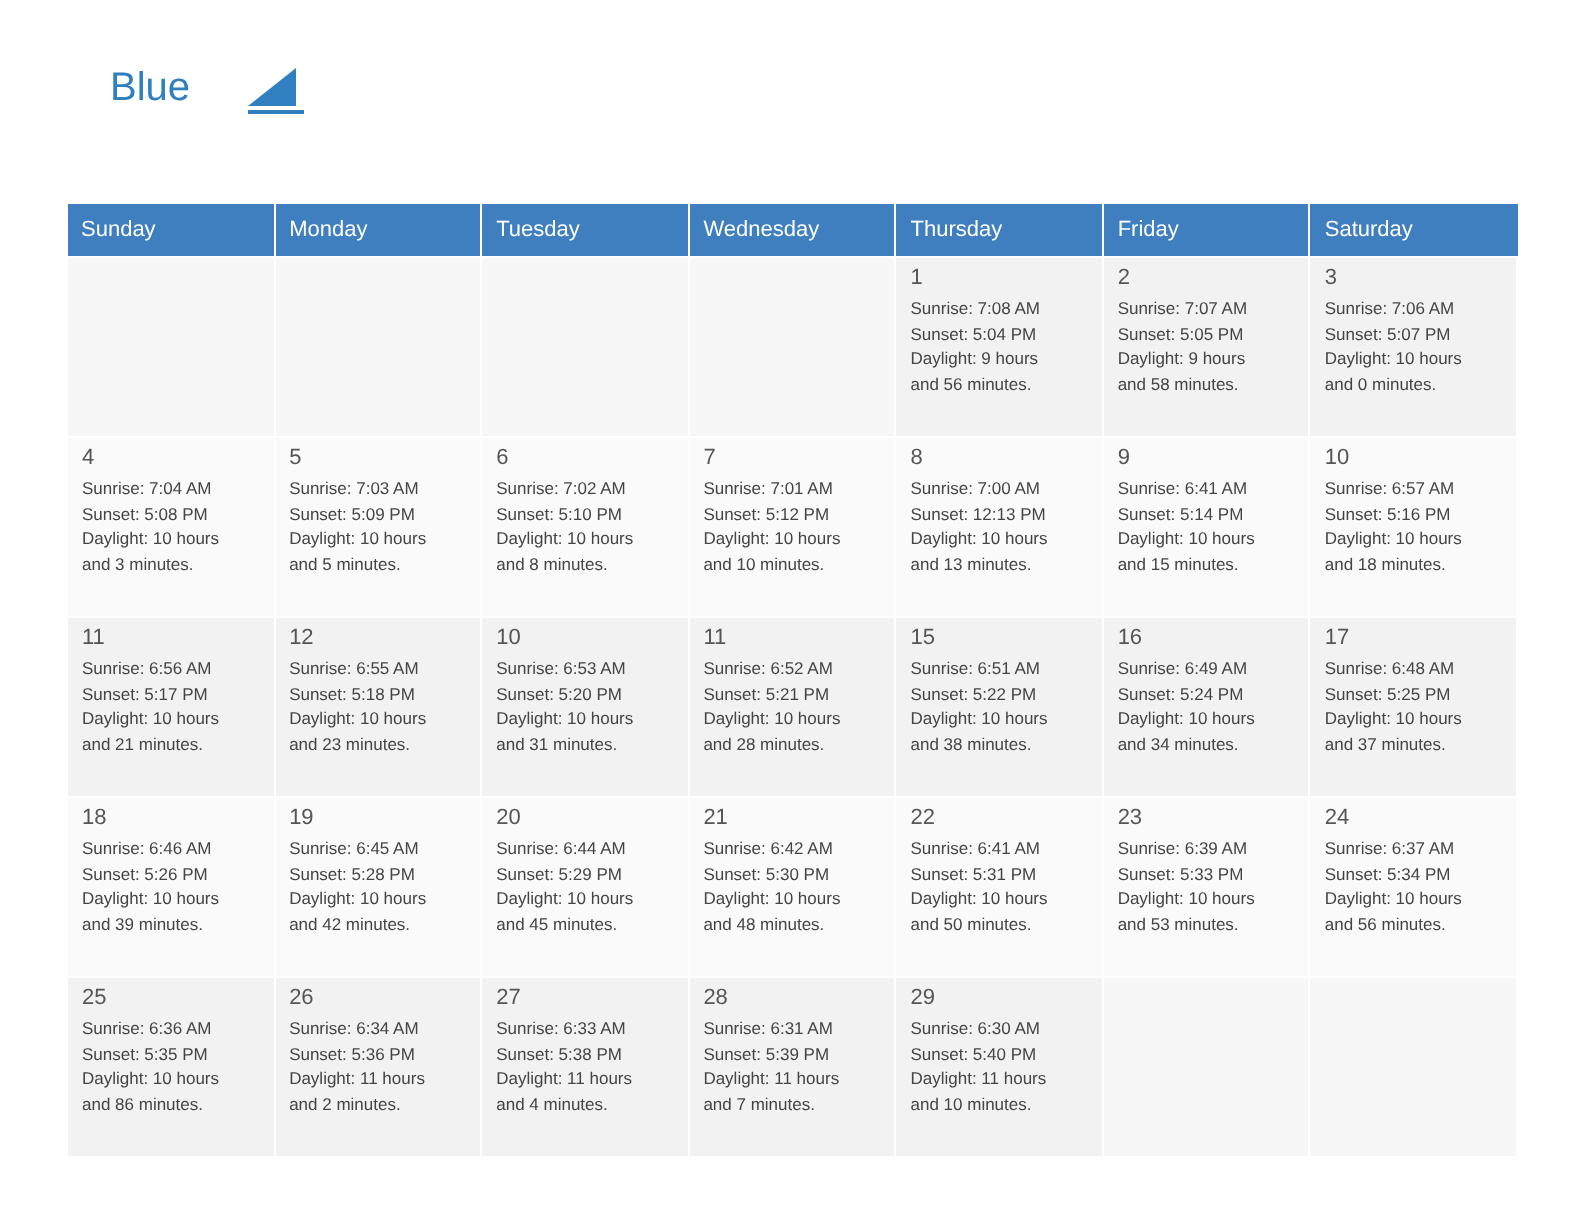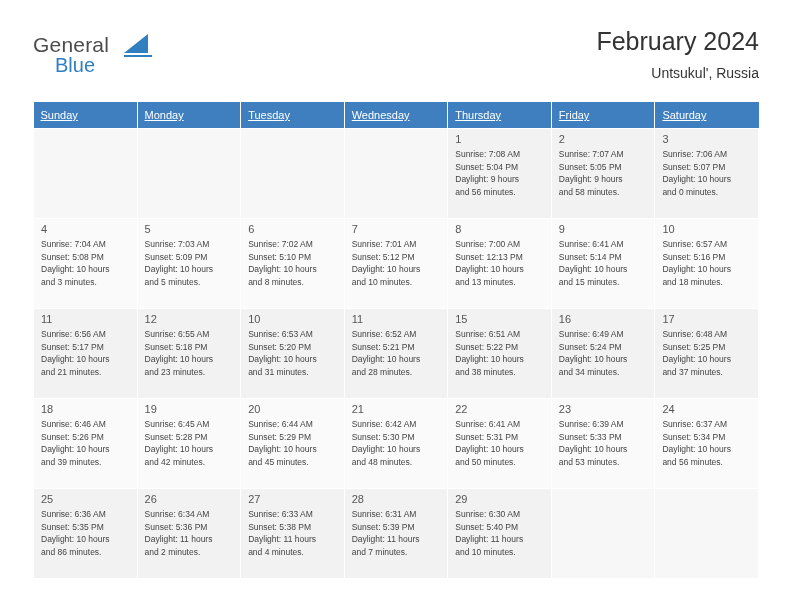--- a/index.html
+++ b/index.html
@@ -88,21 +88,20 @@
     background: #3f7fbf;
     color: #ffffff;
     font-size: 11px;
     font-weight: normal;
     text-align: left;
     padding: 5px 0 5px 7px;
     height: 16px;
     border: 1px solid #ffffff;
     border-top: none;
     border-bottom: none;
-    text-decoration: underline;
   }
   table.cal th:first-child { border-left: none; }
   table.cal th:last-child { border-right: none; }
   table.cal td {
     vertical-align: top;
     width: 103.7px;
     height: 81px;
     padding: 4px 7px 4px 7px;
     border: 1px solid #ffffff;
     font-size: 8.5px;
@@ -122,28 +121,23 @@
   }
   .line { display: block; white-space: nowrap; }
 </style>
 </head>
 <body>
 
 <div class="page">
 
   <div class="header">
     <div class="logo">
-      <div class="logo-general">General</div>
       <div class="logo-blue">Blue</div>
       <div class="logo-mark"></div>
       <div class="logo-underline"></div>
-    </div>
-    <div class="title-block">
-      <h1 class="month-title">February 2024</h1>
-      <div class="location">Untsukul', Russia</div>
     </div>
   </div>
 
   <table class="cal">
     <thead>
       <tr>
         <th>Sunday</th>
         <th>Monday</th>
         <th>Tuesday</th>
         <th>Wednesday</th>

